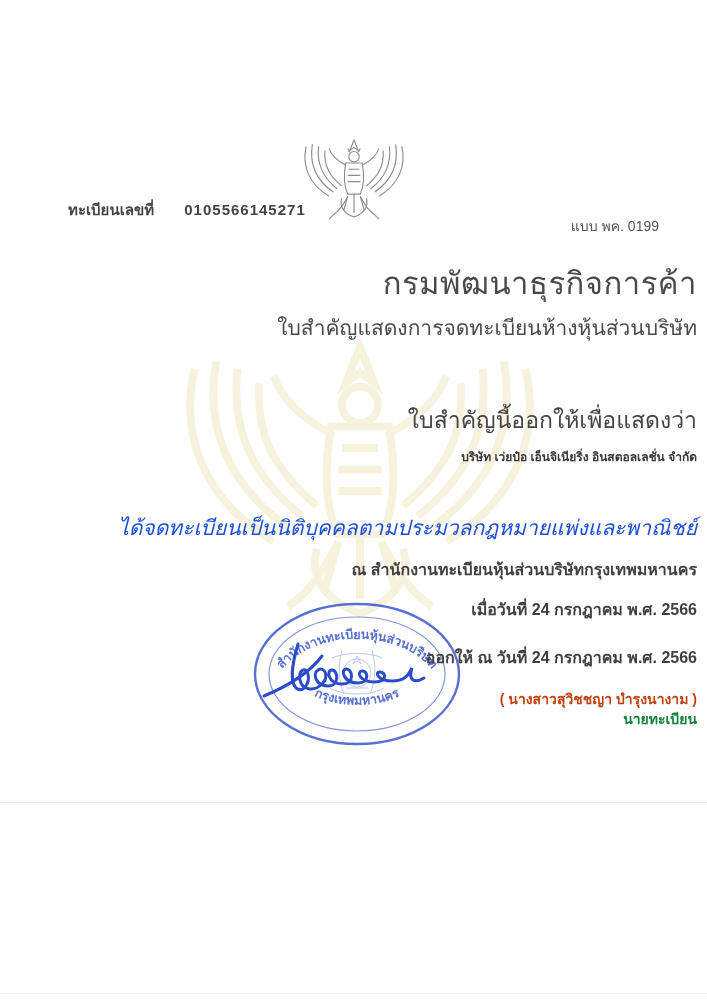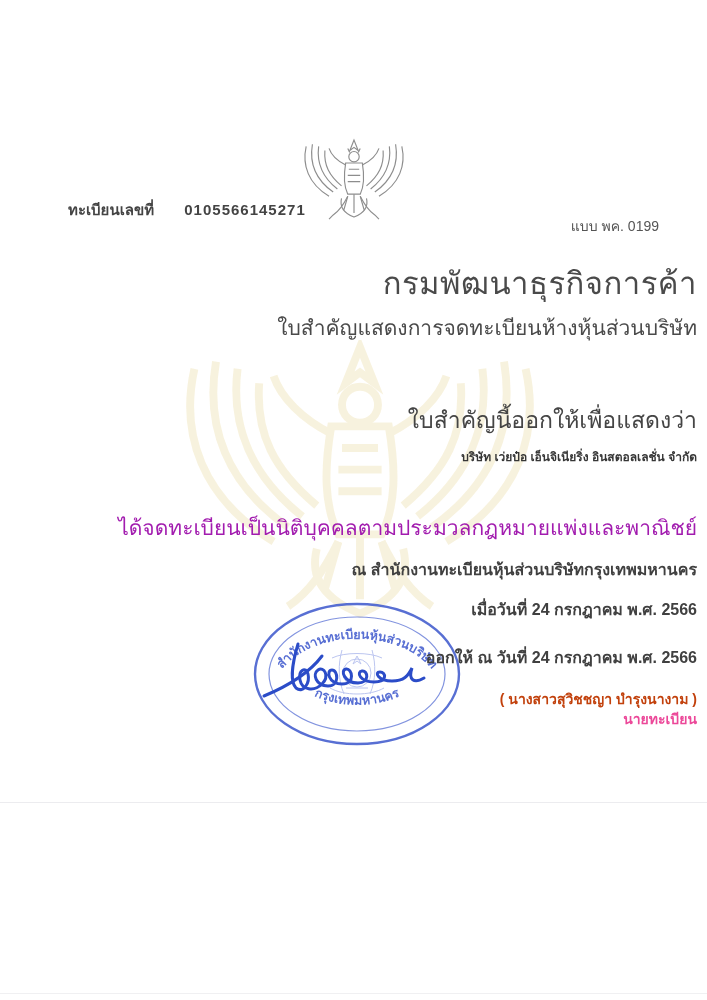--- a/index.html
+++ b/index.html
@@ -18,26 +18,26 @@
   .reg-row .num{margin-left:26px;letter-spacing:1px;}
   .form-code{top:215px;right:48px;font-size:14px;color:#555;}
   
   .garuda-top{top:138px;left:287px;width:134px;height:104px;}
   
   .dept-title{top:258px;font-size:31px;color:#4a4a4a;font-weight:500;letter-spacing:.5px;}
   .cert-title{top:303px;font-size:21px;color:#4a4a4a;margin-top:8px;}
   
   .intro-line{top:402px;font-size:23px;color:#454545;}
   .company-name{top:447px;font-size:12px;font-weight:bold;color:#363636;}
-  .statement{top:511px;font-size:21px;color:#a21caf;}
+  .statement{top:511px;font-size:21px;color:#1d4ed8;font-style:italic;}
   .office-line{top:557px;font-size:16px;font-weight:bold;color:#404040;}
   .reg-date{top:597px;font-size:16px;font-weight:bold;color:#404040;}
   .issue-date{top:645px;font-size:16px;font-weight:bold;color:#404040;z-index:4;}
   .signer-name{top:688px;font-size:14px;font-weight:bold;color:#c2410c;z-index:4;}
-  .signer-title{top:708px;font-size:14px;font-weight:bold;color:#ec4899;z-index:4;}
+  .signer-title{top:708px;font-size:14px;font-weight:bold;color:#15803d;z-index:4;}
   
   .watermark{top:340px;left:110px;width:500px;height:360px;opacity:.55;z-index:0;}
   
   .stamp{top:598px;left:246px;width:222px;height:152px;z-index:2;opacity:.92;}
   .signature{top:638px;left:258px;width:210px;height:70px;z-index:5;}
   .page-edge{top:802px;left:0;width:707px;height:1px;background:#ececef;}
   .page-edge2{top:993px;left:0;width:707px;height:1px;background:#f0f0f2;}
   .txt{white-space:nowrap;}
 </style>
 </head>

